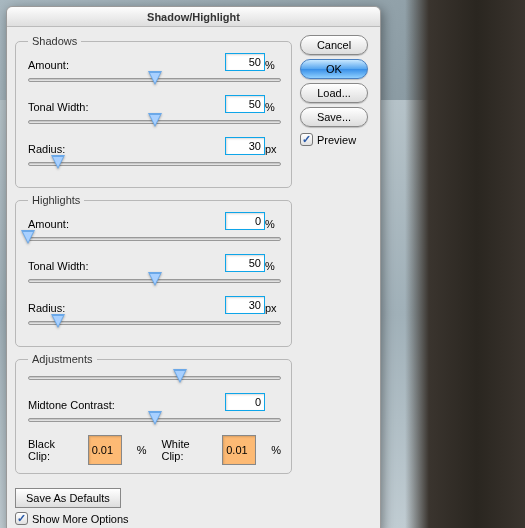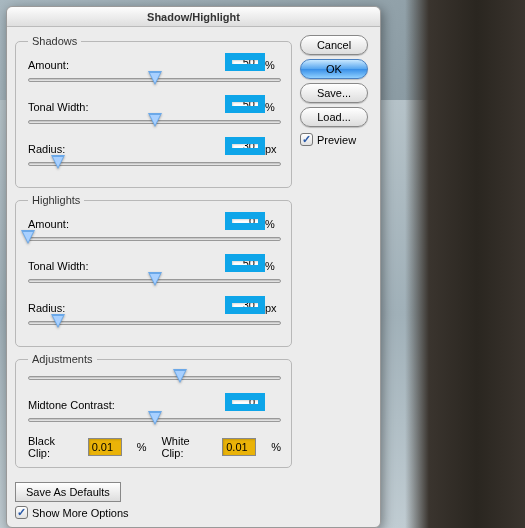--- a/index.html
+++ b/index.html
@@ -71,21 +71,21 @@
   }
   .row {
     display: flex;
     align-items: flex-end;
     margin-bottom: 2px;
   }
   .row-label { flex: 1; color: #000; }
   .num-input {
     width: 40px;
     height: 18px;
-    border: 7px solid #0ea5e9;
+    border: 1px solid #0ea5e9;
     background: #fff;
     text-align: right;
     padding: 0 3px;
     font-family: inherit;
     font-size: 11px;
     box-shadow: inset 1px 1px 2px rgba(0,0,0,0.15);
   }
   .unit { width: 16px; color: #000; }
   .slider {
     position: relative;
@@ -121,23 +121,23 @@
     border-top: 10px solid #a8d0ff;
   }
   .clip-row {
     display: flex;
     align-items: center;
     gap: 15px;
     margin-top: 4px;
   }
   .small-input {
     width: 34px;
-    height: 18px;
+    height: 30px;
     border: 1px solid #888;
-    background: #eab308;
+    background: #fdba74;
     text-align: left;
     padding: 0 3px;
     font-family: inherit;
     font-size: 11px;
     box-shadow: inset 1px 1px 2px rgba(0,0,0,0.15);
   }
   .btn {
     display: block;
     width: 68px;
     height: 20px;
@@ -295,22 +295,22 @@
           <input class="small-input" value="0.01" style="">
           <span>%</span>
         </div>
       </fieldset>
 
     </div>
 
     <div class="right-col">
       <button class="btn">Cancel</button>
       <button class="btn btn-default">OK</button>
+      <button class="btn">Load...</button>
       <button class="btn">Save...</button>
-      <button class="btn">Load...</button>
       <div class="preview-row">
         <span class="checkbox">✓</span>
         <span>Preview</span>
       </div>
     </div>
   </div>
 
   <div class="bottom-controls">
     <button class="save-defaults">Save As Defaults</button>
     <div class="show-more-row">

